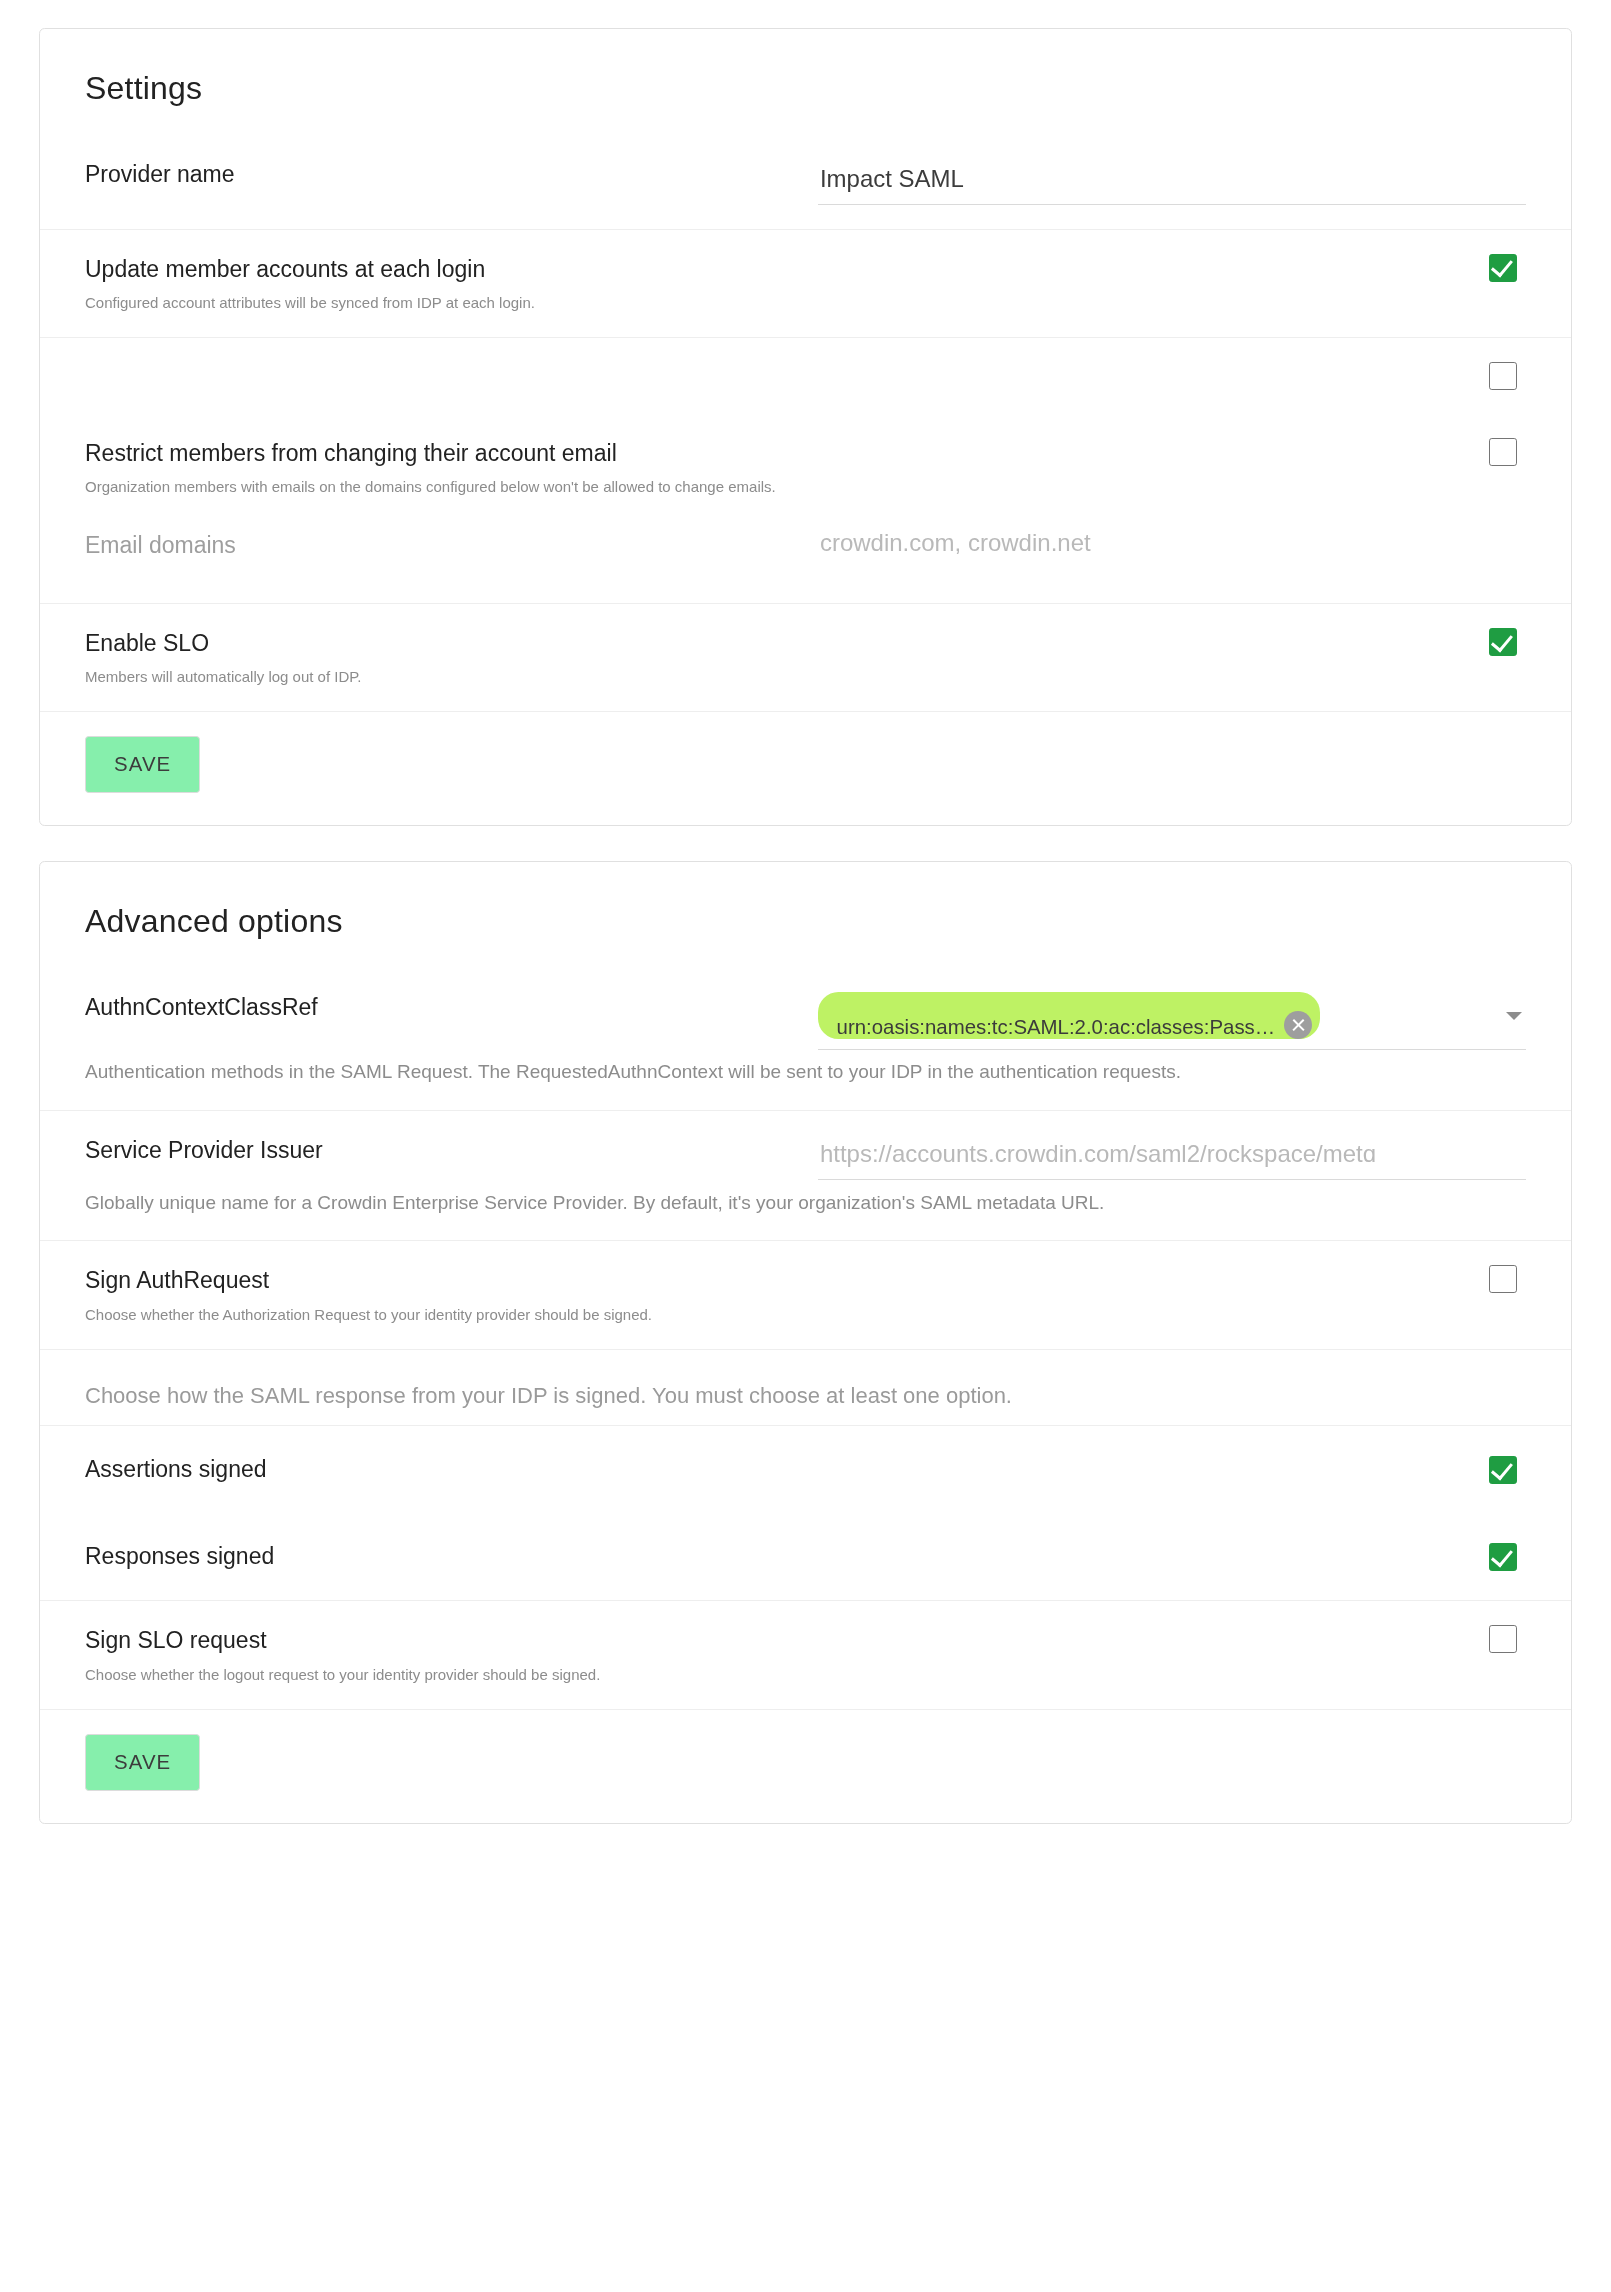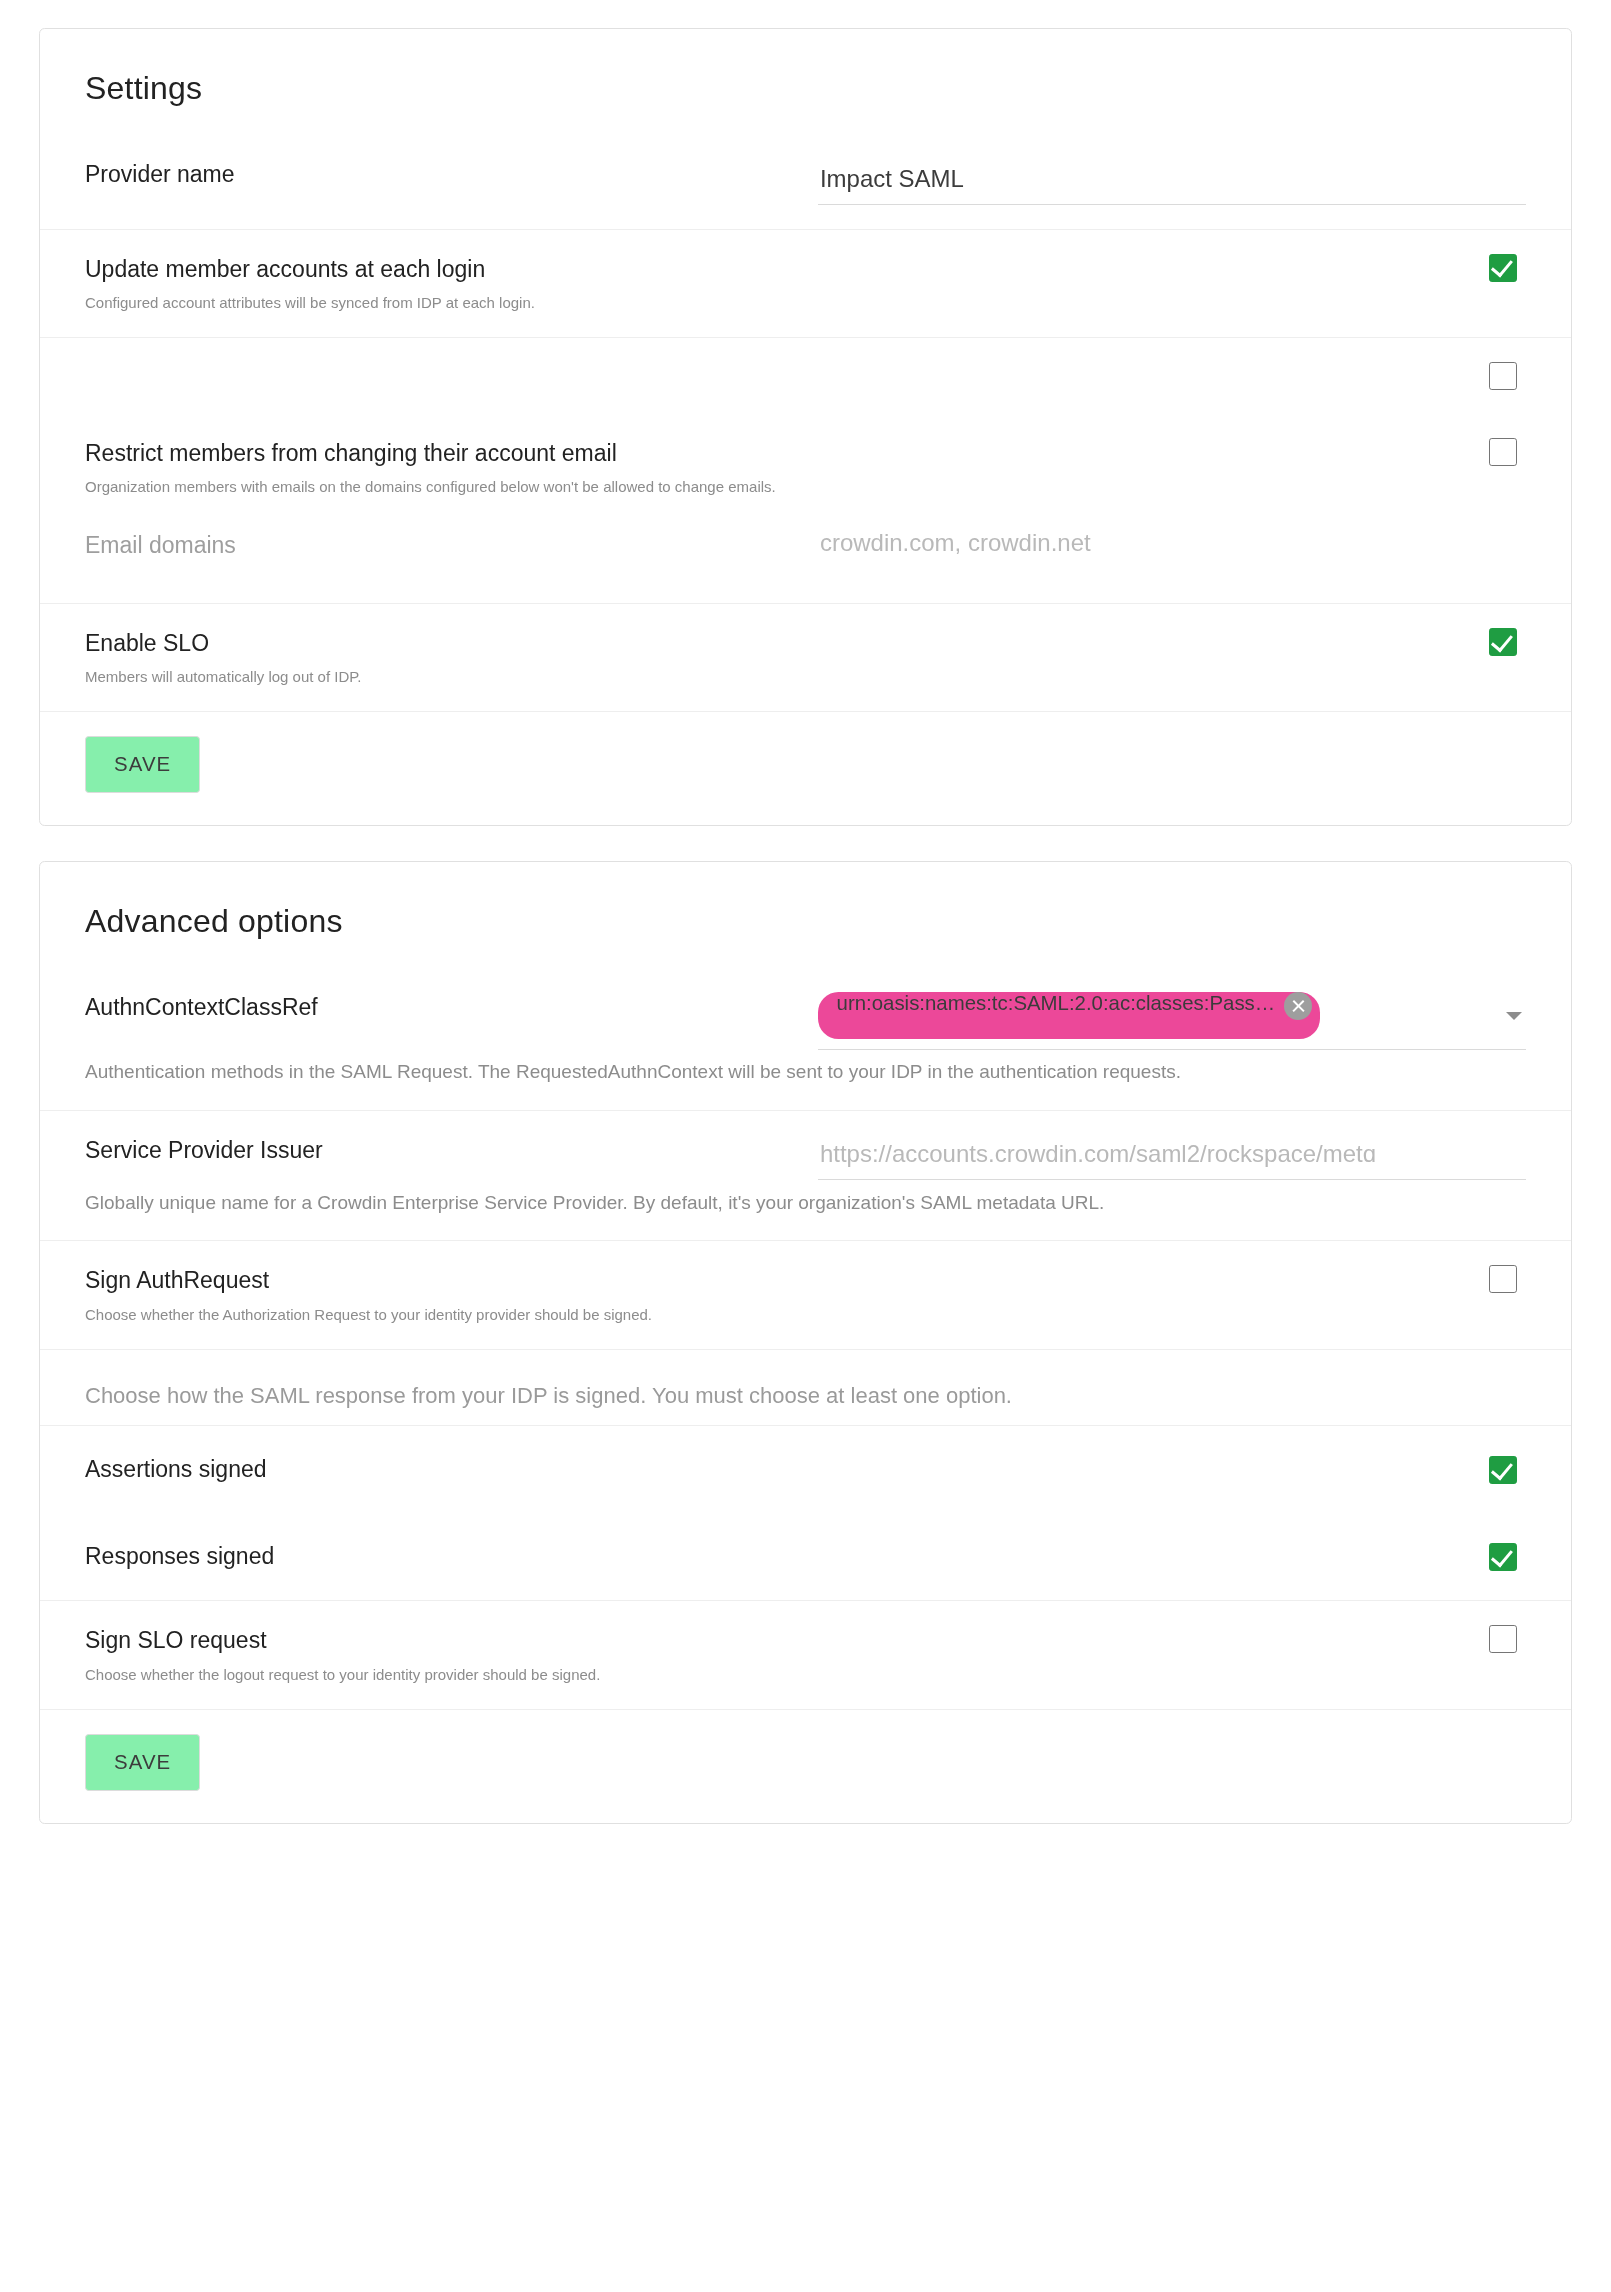--- a/index.html
+++ b/index.html
@@ -115,22 +115,22 @@
   
   .chip-select {
     width: 100%;
     border-bottom: 0.9px solid #dadada;
     display: flex;
     align-items: center;
     padding-bottom: 9.3px;
   }
   .chip {
     display: inline-flex;
-    align-items: flex-start;
-    background: #ec4899;
+    align-items: flex-end;
+    background: #bef264;
     border-radius: 20.4px;
     height: 47px;
     padding: 0 7.4px 0 18.6px;
     max-width: 584px;
   }
   .chip-label {
     font-size: 20.4px;
     color: #3b3b3b;
     white-space: nowrap;
     overflow: hidden;

